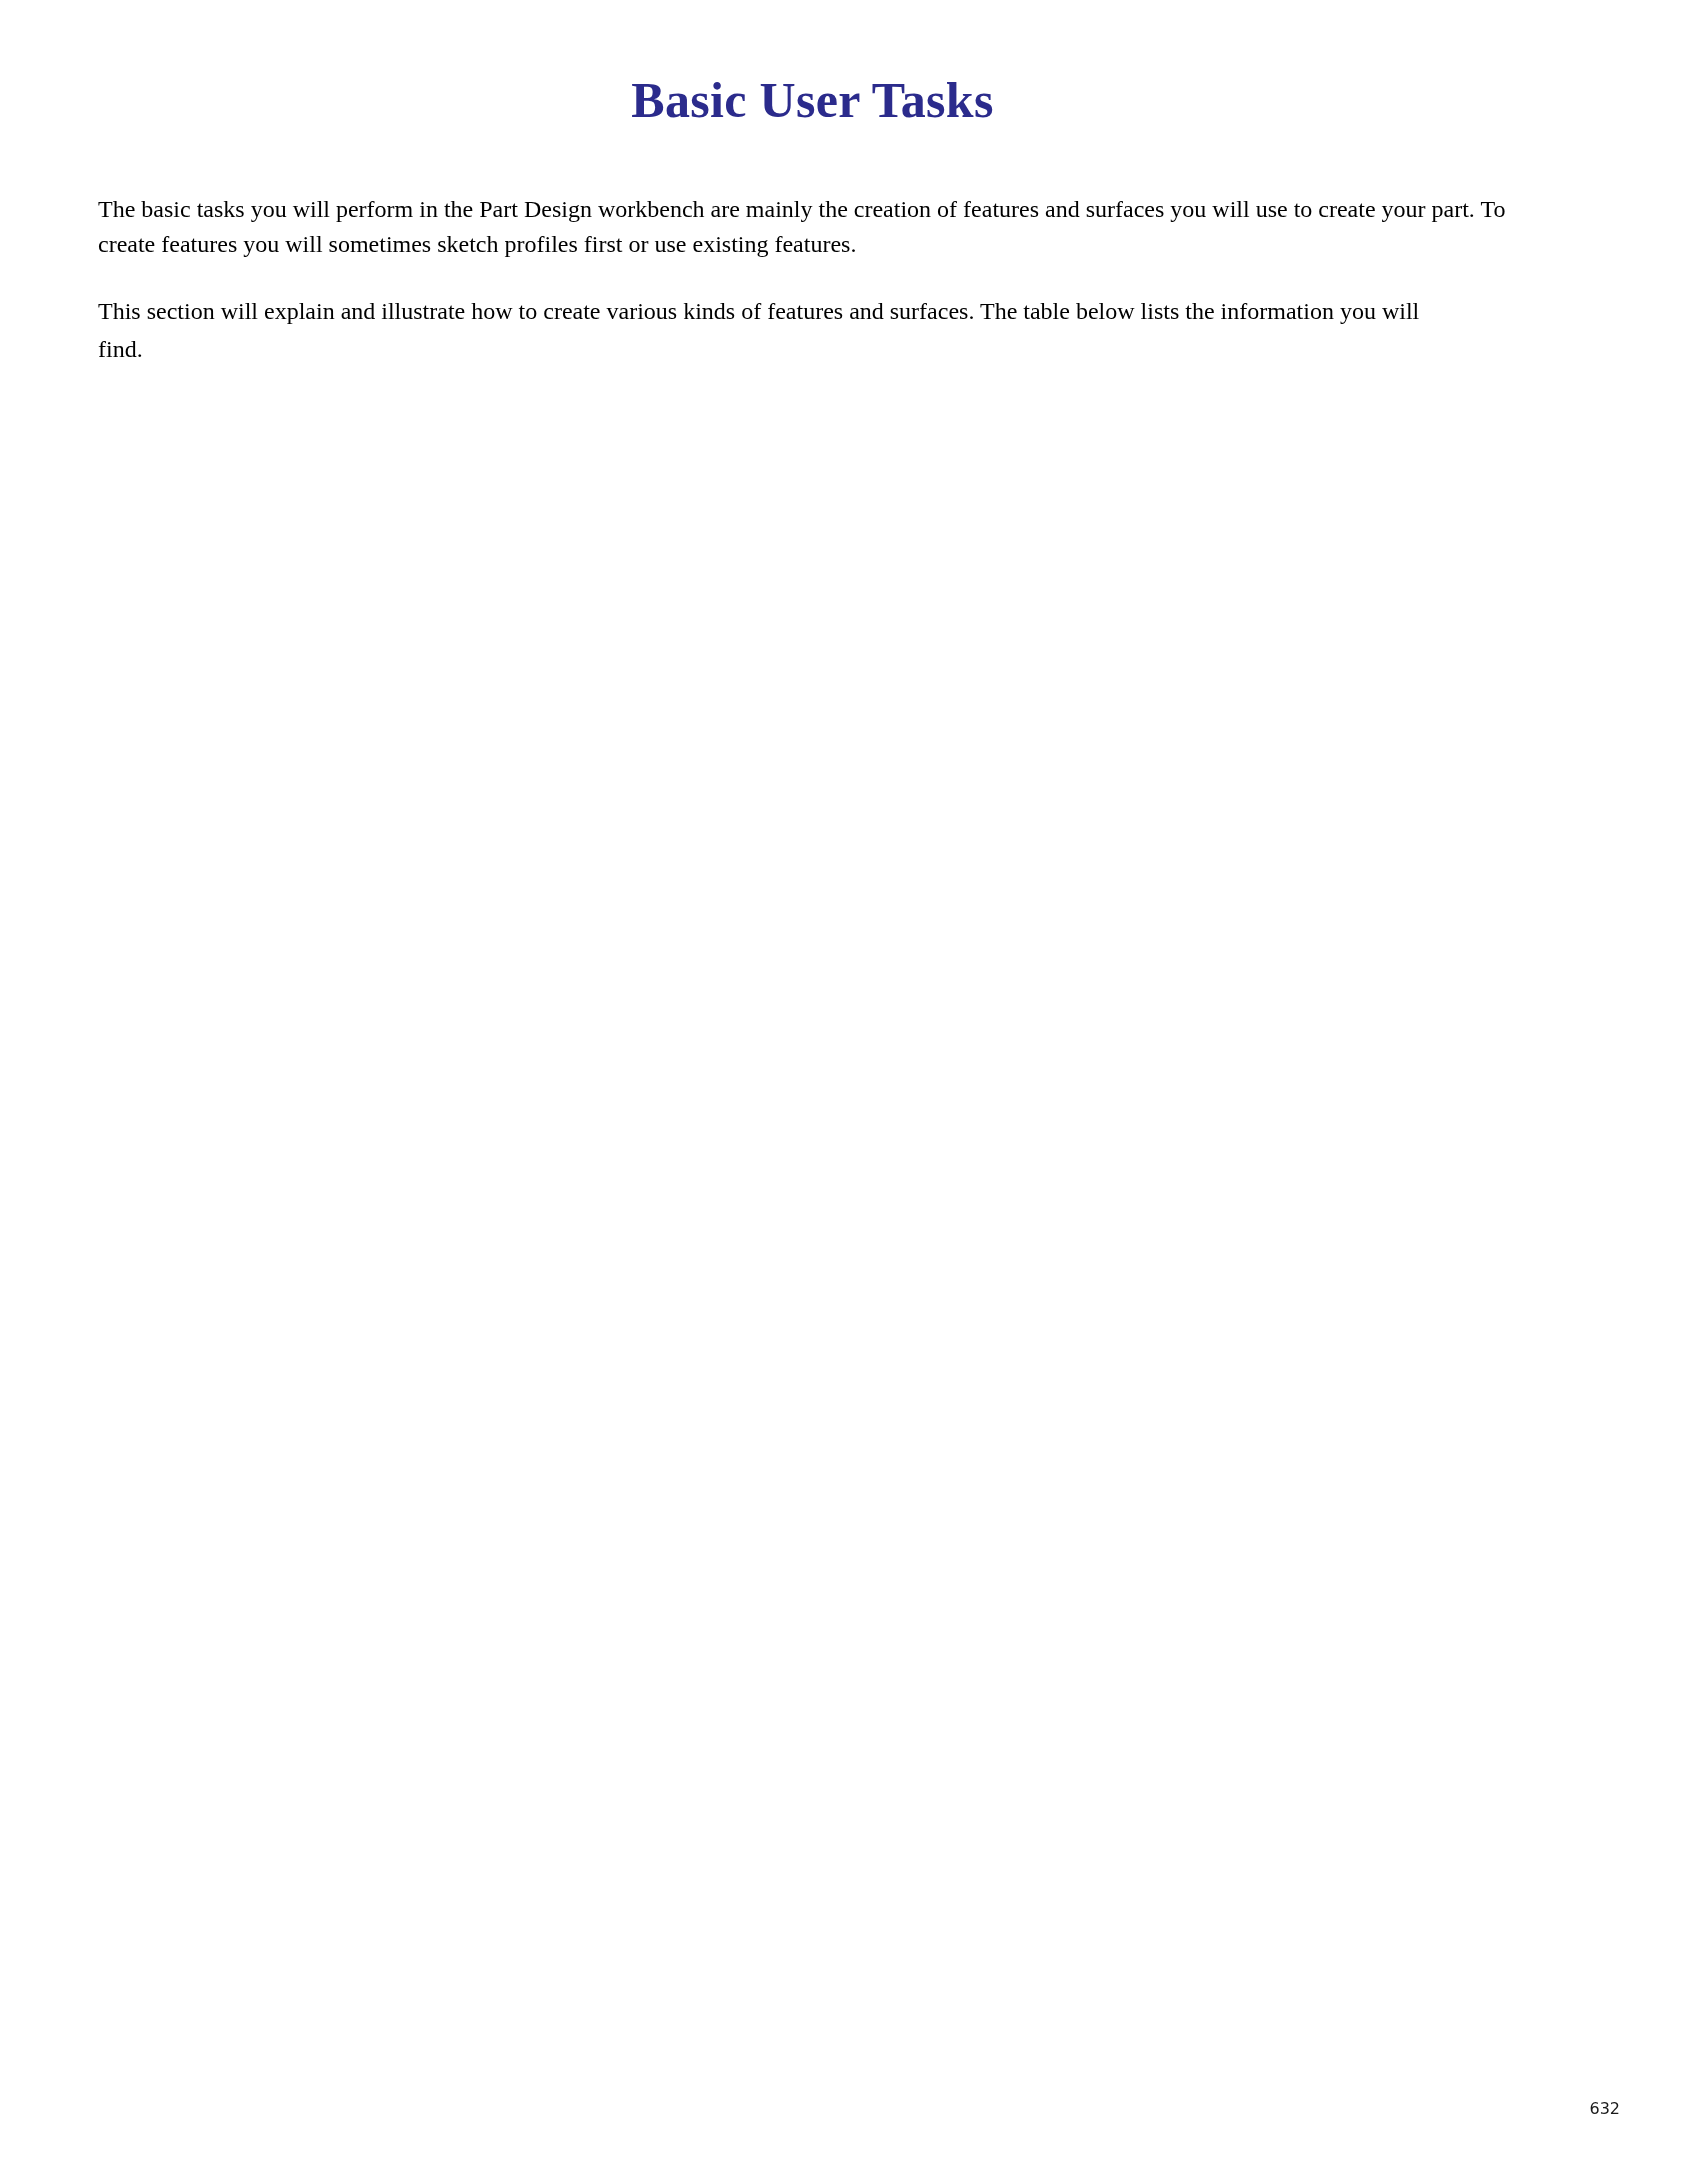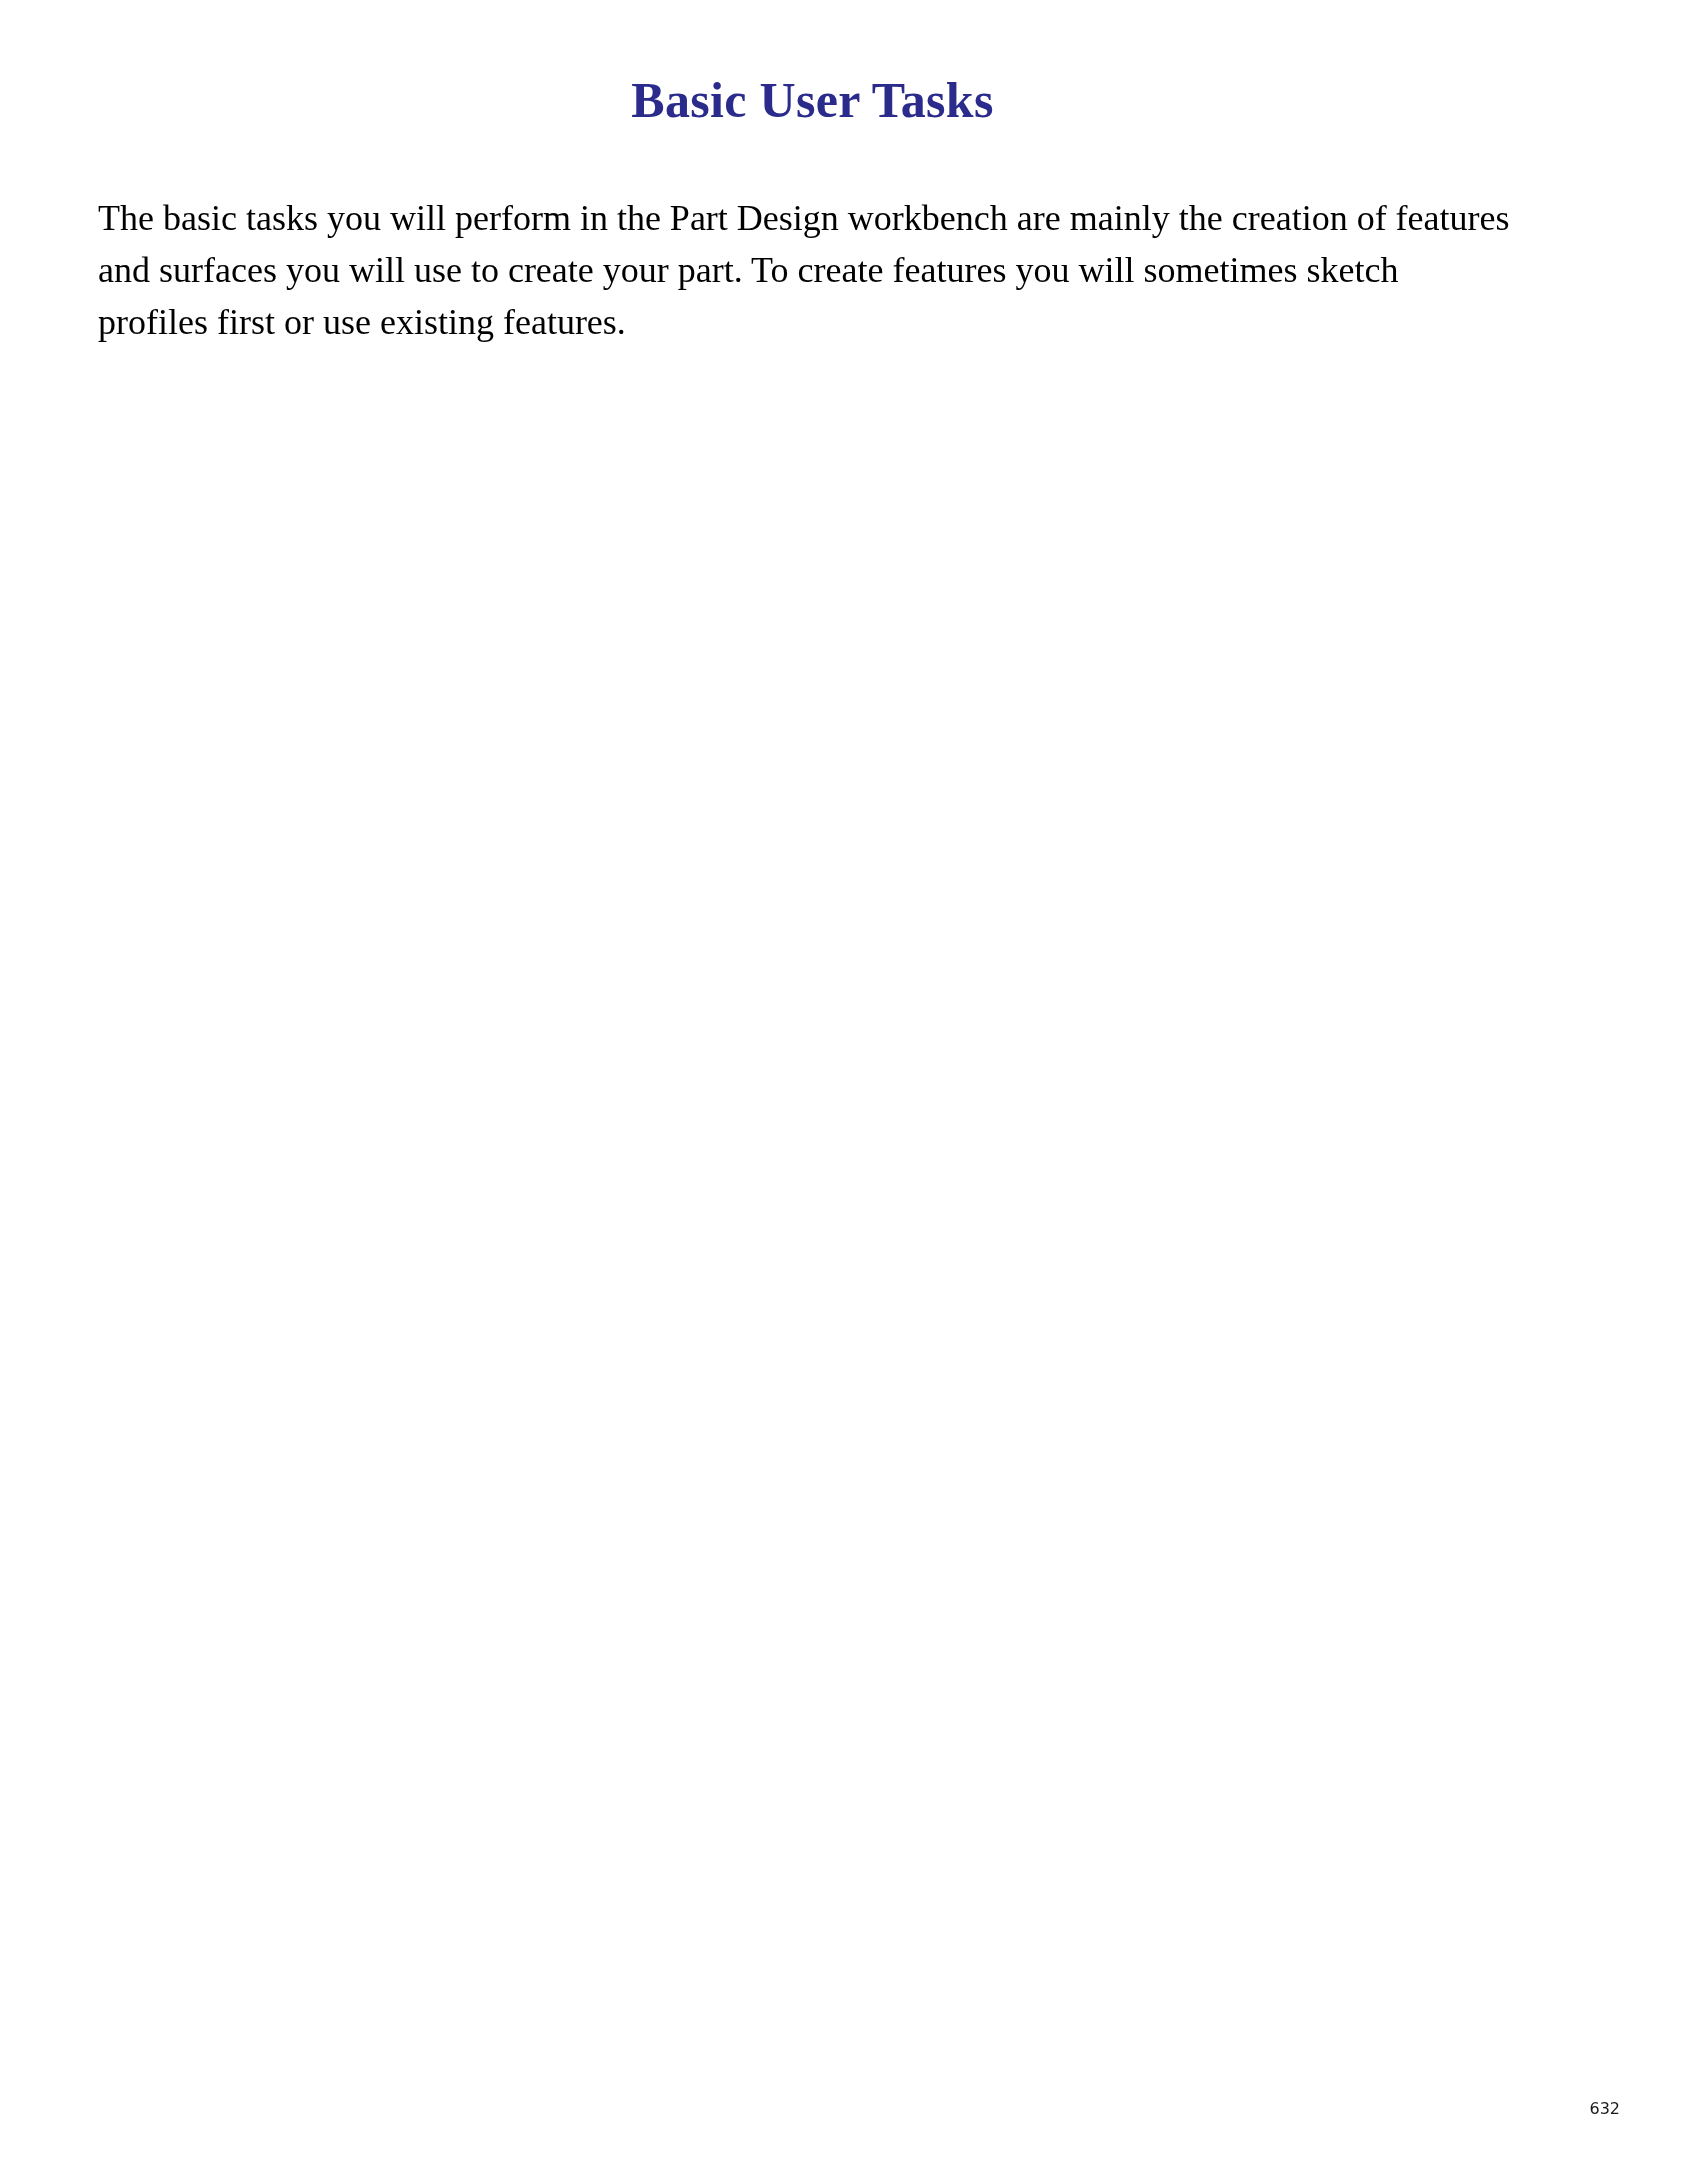--- a/index.html
+++ b/index.html
@@ -39,21 +39,21 @@
     text-align: center;
     margin: 0;
     padding: 0;
     letter-spacing: 0.3px;
   }
   .body-block {
     margin-top: 64px;
   }
   .para {
     font-family: "Liberation Serif", serif;
-    font-size: 36px;
+    font-size: 24px;
     line-height: 1.45;
     color: #000000;
     margin: 0 0 30px 0;
     width: 1416px;
     text-align: left;
   }
   .para.second {
     line-height: 1.62;
     width: 1323px;
   }
@@ -70,20 +70,21 @@
 <body>
 
 <div class="page">
 
   <div class="content">
 
     <h1 class="doc-title">Basic User Tasks</h1>
 
     <div class="body-block">
       <p class="para first">The basic tasks you will perform in the Part Design workbench are mainly the creation of features and surfaces you will use to create your part. To create features you will sometimes sketch profiles first or use existing features.</p>
+      <p class="para second">This section will explain and illustrate how to create various kinds of features and surfaces. The table below lists the information you will find.</p>
     </div>
 
   </div>
 
   <div class="page-number">632</div>
 
 </div>
 
 
 </body></html>

